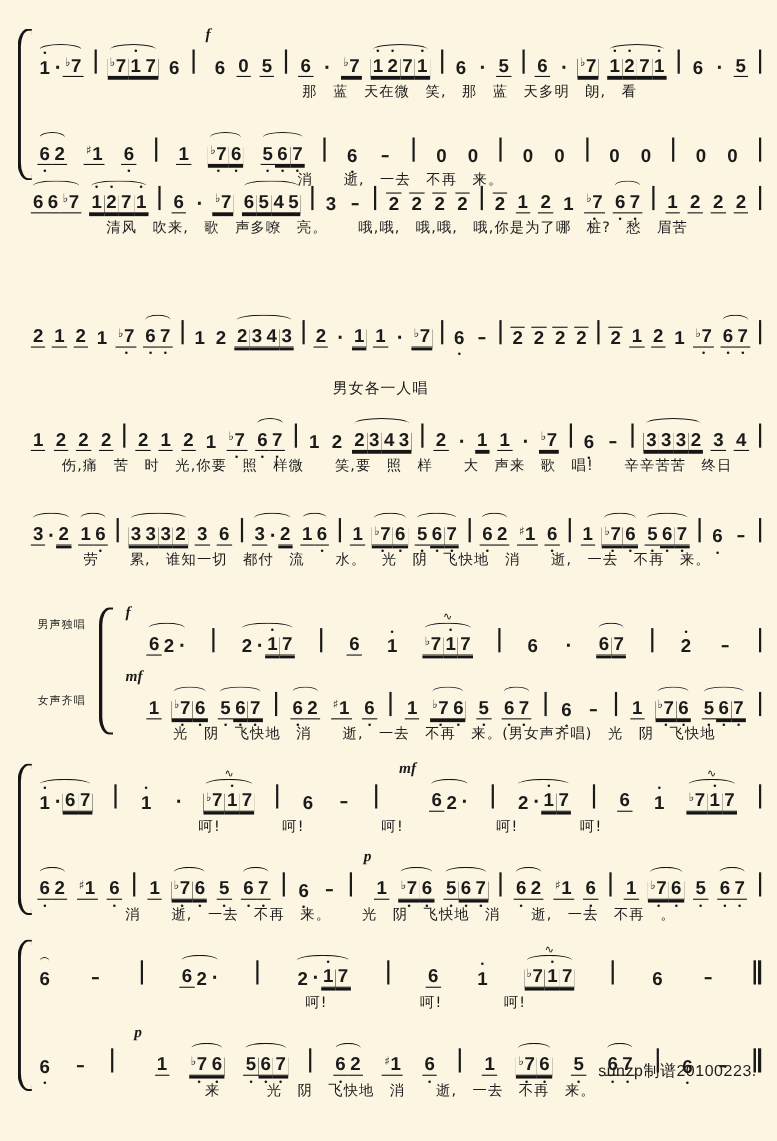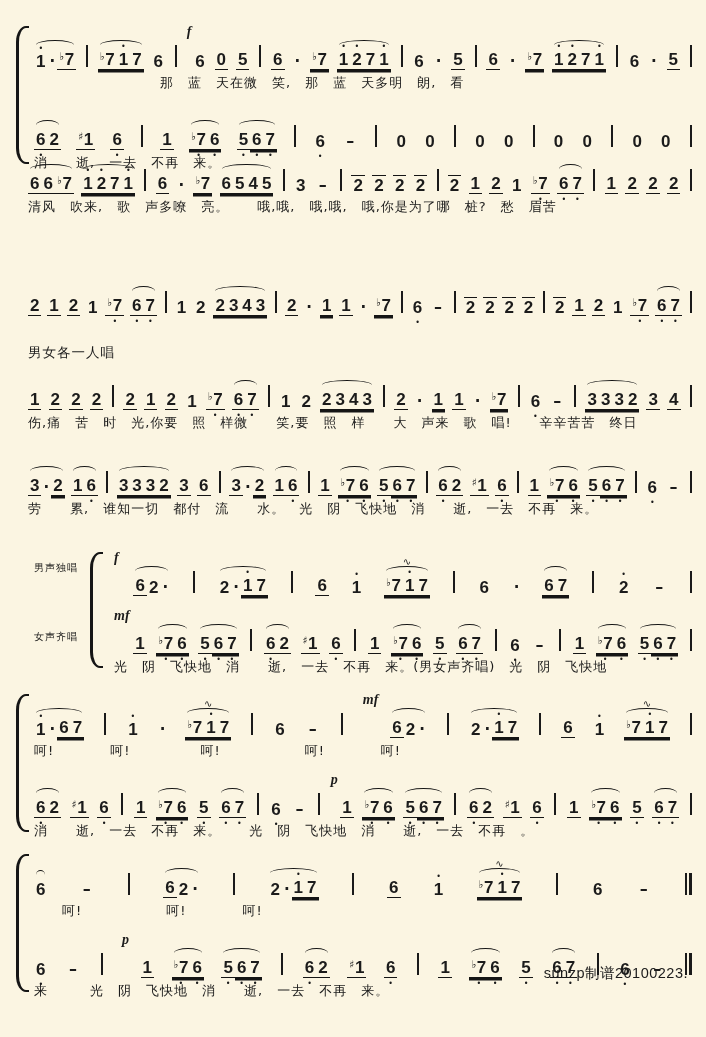--- a/index.html
+++ b/index.html
@@ -7,21 +7,21 @@
     width:706px;height:1037px;overflow:hidden;position:relative;
     background:#fbf5e2;color:#1b1b1b;
     font-family:"DejaVu Sans","Liberation Sans",sans-serif;
   }
   #score{position:absolute;inset:0;}
   .system{position:absolute;left:28px;right:12px;}
   .sys1{top:30px}.sys2{top:154px}.sys3{top:276px}.sys4{top:344px}
   .sys5{top:456px}.sys6{top:556px}.sys7{top:698px}.sys8{top:858px}
   .section-label{font-size:13.5px;margin-bottom:8px;letter-spacing:1px;}
   .sys2 .section-label{text-align:center;}
-  .sys4 .section-label{text-align:left;padding-right:30px;}
+  .sys4 .section-label{text-align:center;padding-right:30px;}
   .brace{position:absolute;left:-12px;top:-4px;bottom:26px;width:10px;
     border-left:3px solid #151515;border-top:2.5px solid #151515;border-bottom:2.5px solid #151515;
     border-radius:10px 0 0 10px / 16px 0 0 16px;}
   .sys6 .brace{left:62px;}
   .braced .sysbody{padding-left:6px;}
   .linerow{display:flex;margin-bottom:12px;}
   .braced .linerow{margin-bottom:18px;}
   .lineblk{flex:1;min-width:0;}
   .sys6 .lineblk{padding-left:16px;}
   .voice{flex:none;width:64px;font-size:10px;align-self:center;margin-top:-16px;letter-spacing:1px;}
@@ -40,21 +40,21 @@
   .dash{font-weight:bold;font-size:16px;margin:0 4px;align-self:flex-end;line-height:1.2;}
   .bar{display:inline-block;width:2px;height:22px;background:#1a1a1a;align-self:center;margin:0 2px;}
   .bar.final{width:7px;background:linear-gradient(90deg,#1a1a1a 0 2px,transparent 2px 4px,#1a1a1a 4px 7px);}
   .slur{display:inline-block;position:relative;}
   .slur::before{content:"";position:absolute;left:2px;right:2px;top:-11px;height:9px;
     border-top:1.6px solid #151515;border-radius:100% 100% 0 0;}
   .noteline > .slur{display:inline-flex;align-items:flex-end;}
   .orn-mark{position:absolute;top:-21px;left:50%;transform:translateX(-50%);font-size:10px;}
   .dyn{font-family:"Liberation Serif",serif;font-style:italic;font-weight:bold;font-size:14px;
     position:relative;top:-18px;margin-right:-6px;align-self:flex-start;}
-  .lyrics{font-size:13px;white-space:pre;margin-top:4px;letter-spacing:1px;}
+  .lyrics{font-size:13px;white-space:pre;margin-top:4px;letter-spacing:1px;text-align:center;}
   .credit{position:absolute;right:18px;top:964px;font-family:Liberation Sans, sans-serif;
     font-size:14.5px;letter-spacing:0.5px;}
 </style>
 </head>
 <body>
 
 <div id="score">
     <div class="system sys1 braced">
       <div class="brace"></div>
       <div class="sysbody">

